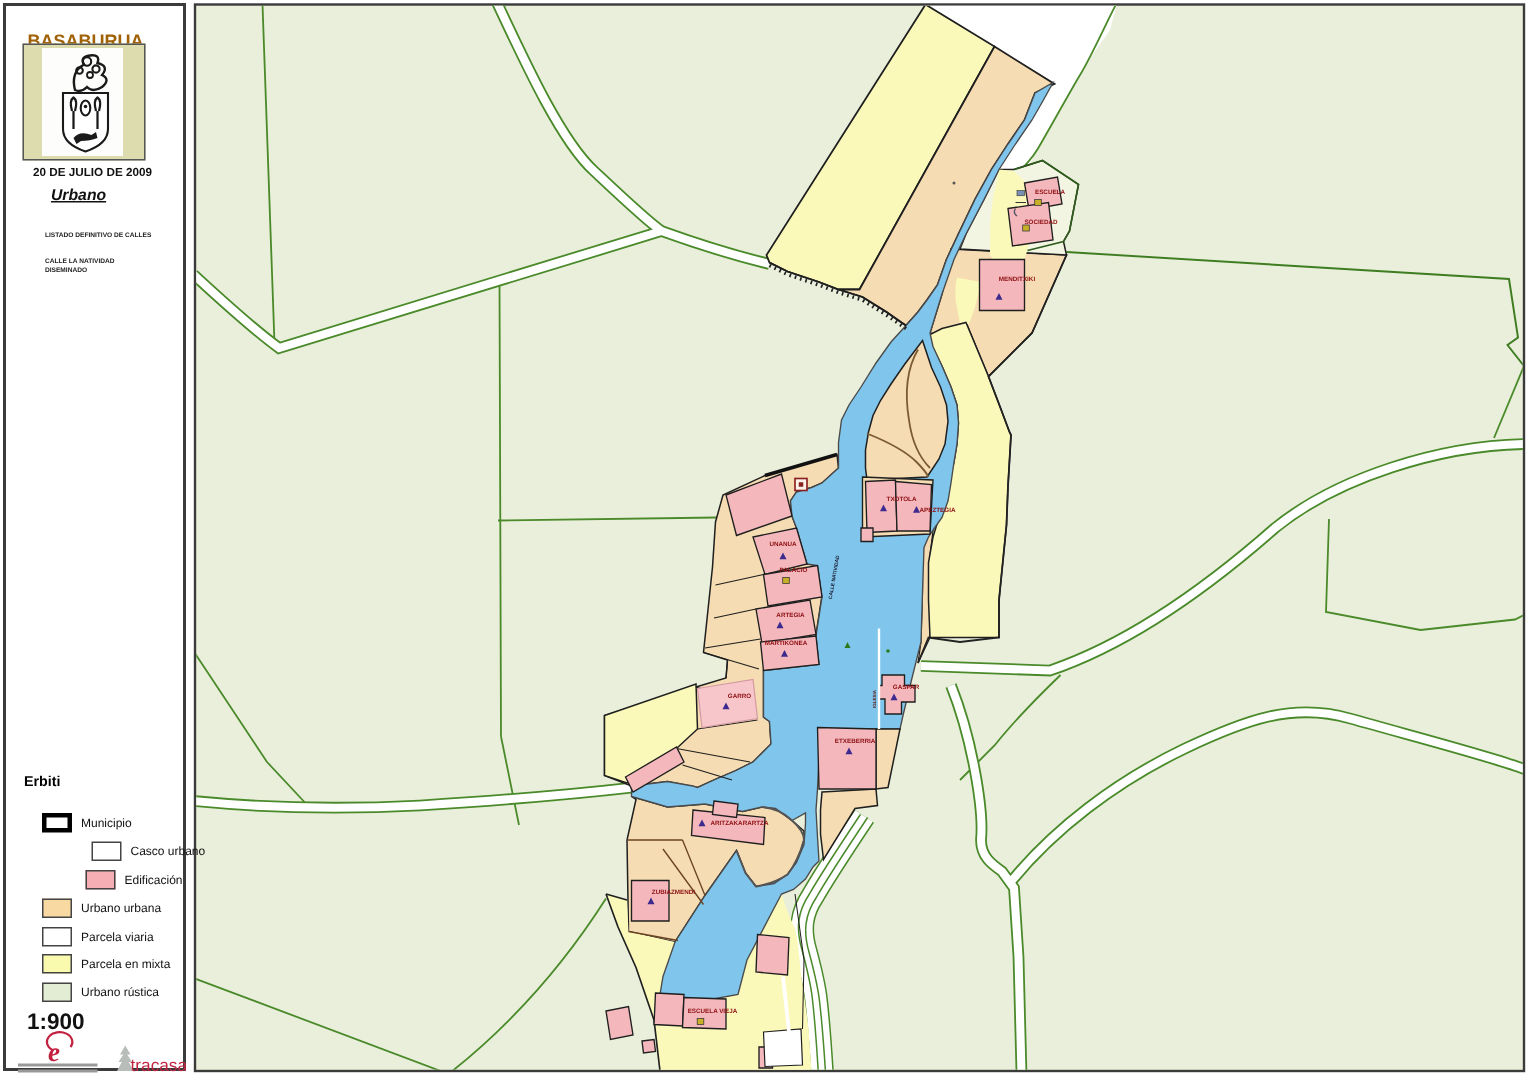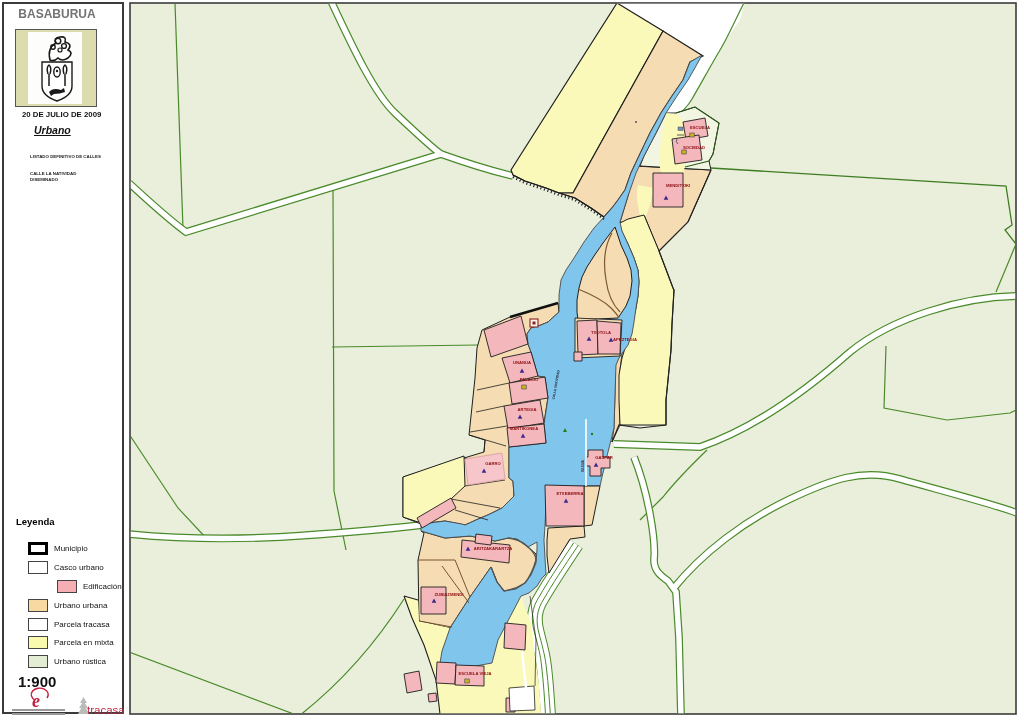--- a/index.html
+++ b/index.html
@@ -1,21 +1,21 @@
 <!DOCTYPE html>
 <html><head>
 <meta charset="utf-8">
 <style>
 html,body{margin:0;padding:0;width:1024px;height:720px;background:#ffffff;overflow:hidden;
 font-family:"Liberation Sans",sans-serif;}
 #page{position:relative;width:1024px;height:720px;}
 #mapsvg{position:absolute;left:0;top:0;}
 #sidebar{position:absolute;left:2px;top:2px;width:122px;height:712px;background:#ffffff;
 border:2px solid #3b3b3b;box-sizing:border-box;}
-.sbtitle{font-weight:bold;font-size:12px;text-align:center;width:106px;margin-top:3px;color:#737373;}
+.sbtitle{font-weight:bold;font-size:12px;text-align:center;width:106px;margin-top:16px;color:#a16207;}
 #crestbox{position:absolute;left:11px;top:25px;width:80px;height:76px;background:#dcdcae;border:1px solid #555;}
 #crestinner{position:absolute;left:12px;top:2px;width:54px;height:72px;background:#fdfdfb;}
 .sbdate{position:absolute;left:18px;top:106px;font-weight:bold;font-size:7.8px;color:#111;}
 .sberbiti{position:absolute;left:30px;top:120px;font-weight:bold;font-style:italic;font-size:10.5px;text-decoration:underline;color:#111;}
 .sblist{position:absolute;left:26px;top:150px;font-size:4.4px;font-weight:bold;color:#222;}
 .sbcalle{position:absolute;left:26px;top:167px;font-size:4.4px;font-weight:bold;color:#222;line-height:5.5px;}
 .leyenda{position:absolute;left:12px;top:512px;font-weight:bold;font-size:9.5px;color:#000;}
 .legrow{position:absolute;left:24px;width:84px;height:14px;}
 .legswatch{position:absolute;left:0;top:0;width:20px;height:13px;box-sizing:border-box;}
 .leglabel{position:absolute;left:26px;top:2px;font-size:8px;color:#111;white-space:nowrap;}
@@ -297,45 +297,45 @@
   </div>
 
   <div class="sbdate">20 DE JULIO DE 2009</div>
 
   <div class="sberbiti">Urbano</div>
 
   <div class="sblist">LISTADO DEFINITIVO DE CALLES</div>
 
   <div class="sbcalle">CALLE LA NATIVIDAD<br>DISEMINADO</div>
 
-  <div class="leyenda">Leyenda</div>
+  <div class="leyenda">Erbiti</div>
 
   <div class="legrow" style="top:538px;">
         <div class="legswatch" style="border:3px solid #000;background:#fff;"></div>
         <div class="leglabel">Municipio</div>
       </div>
 
-  <div class="legrow" style="top:557px;">
+  <div class="legrow" style="top:557px;margin-left:33px;">
         <div class="legswatch" style="border:1px solid #444;background:#fff;"></div>
         <div class="leglabel">Casco urbano</div>
       </div>
 
   <div class="legrow" style="top:576px;margin-left:29px;">
         <div class="legswatch" style="border:1px solid #444;background:#f4aeb4;"></div>
         <div class="leglabel">Edificación</div>
       </div>
 
   <div class="legrow" style="top:595px;">
         <div class="legswatch" style="border:1px solid #444;background:#f8d9a2;"></div>
         <div class="leglabel">Urbano urbana</div>
       </div>
 
   <div class="legrow" style="top:614px;">
         <div class="legswatch" style="border:1px solid #444;background:#fff;"></div>
-        <div class="leglabel">Parcela tracasa</div>
+        <div class="leglabel">Parcela viaria</div>
       </div>
 
   <div class="legrow" style="top:632px;">
         <div class="legswatch" style="border:1px solid #444;background:#fafaaf;"></div>
         <div class="leglabel">Parcela en mixta</div>
       </div>
 
   <div class="legrow" style="top:651px;">
         <div class="legswatch" style="border:1px solid #444;background:#e3edd3;"></div>
         <div class="leglabel">Urbano rústica</div>

